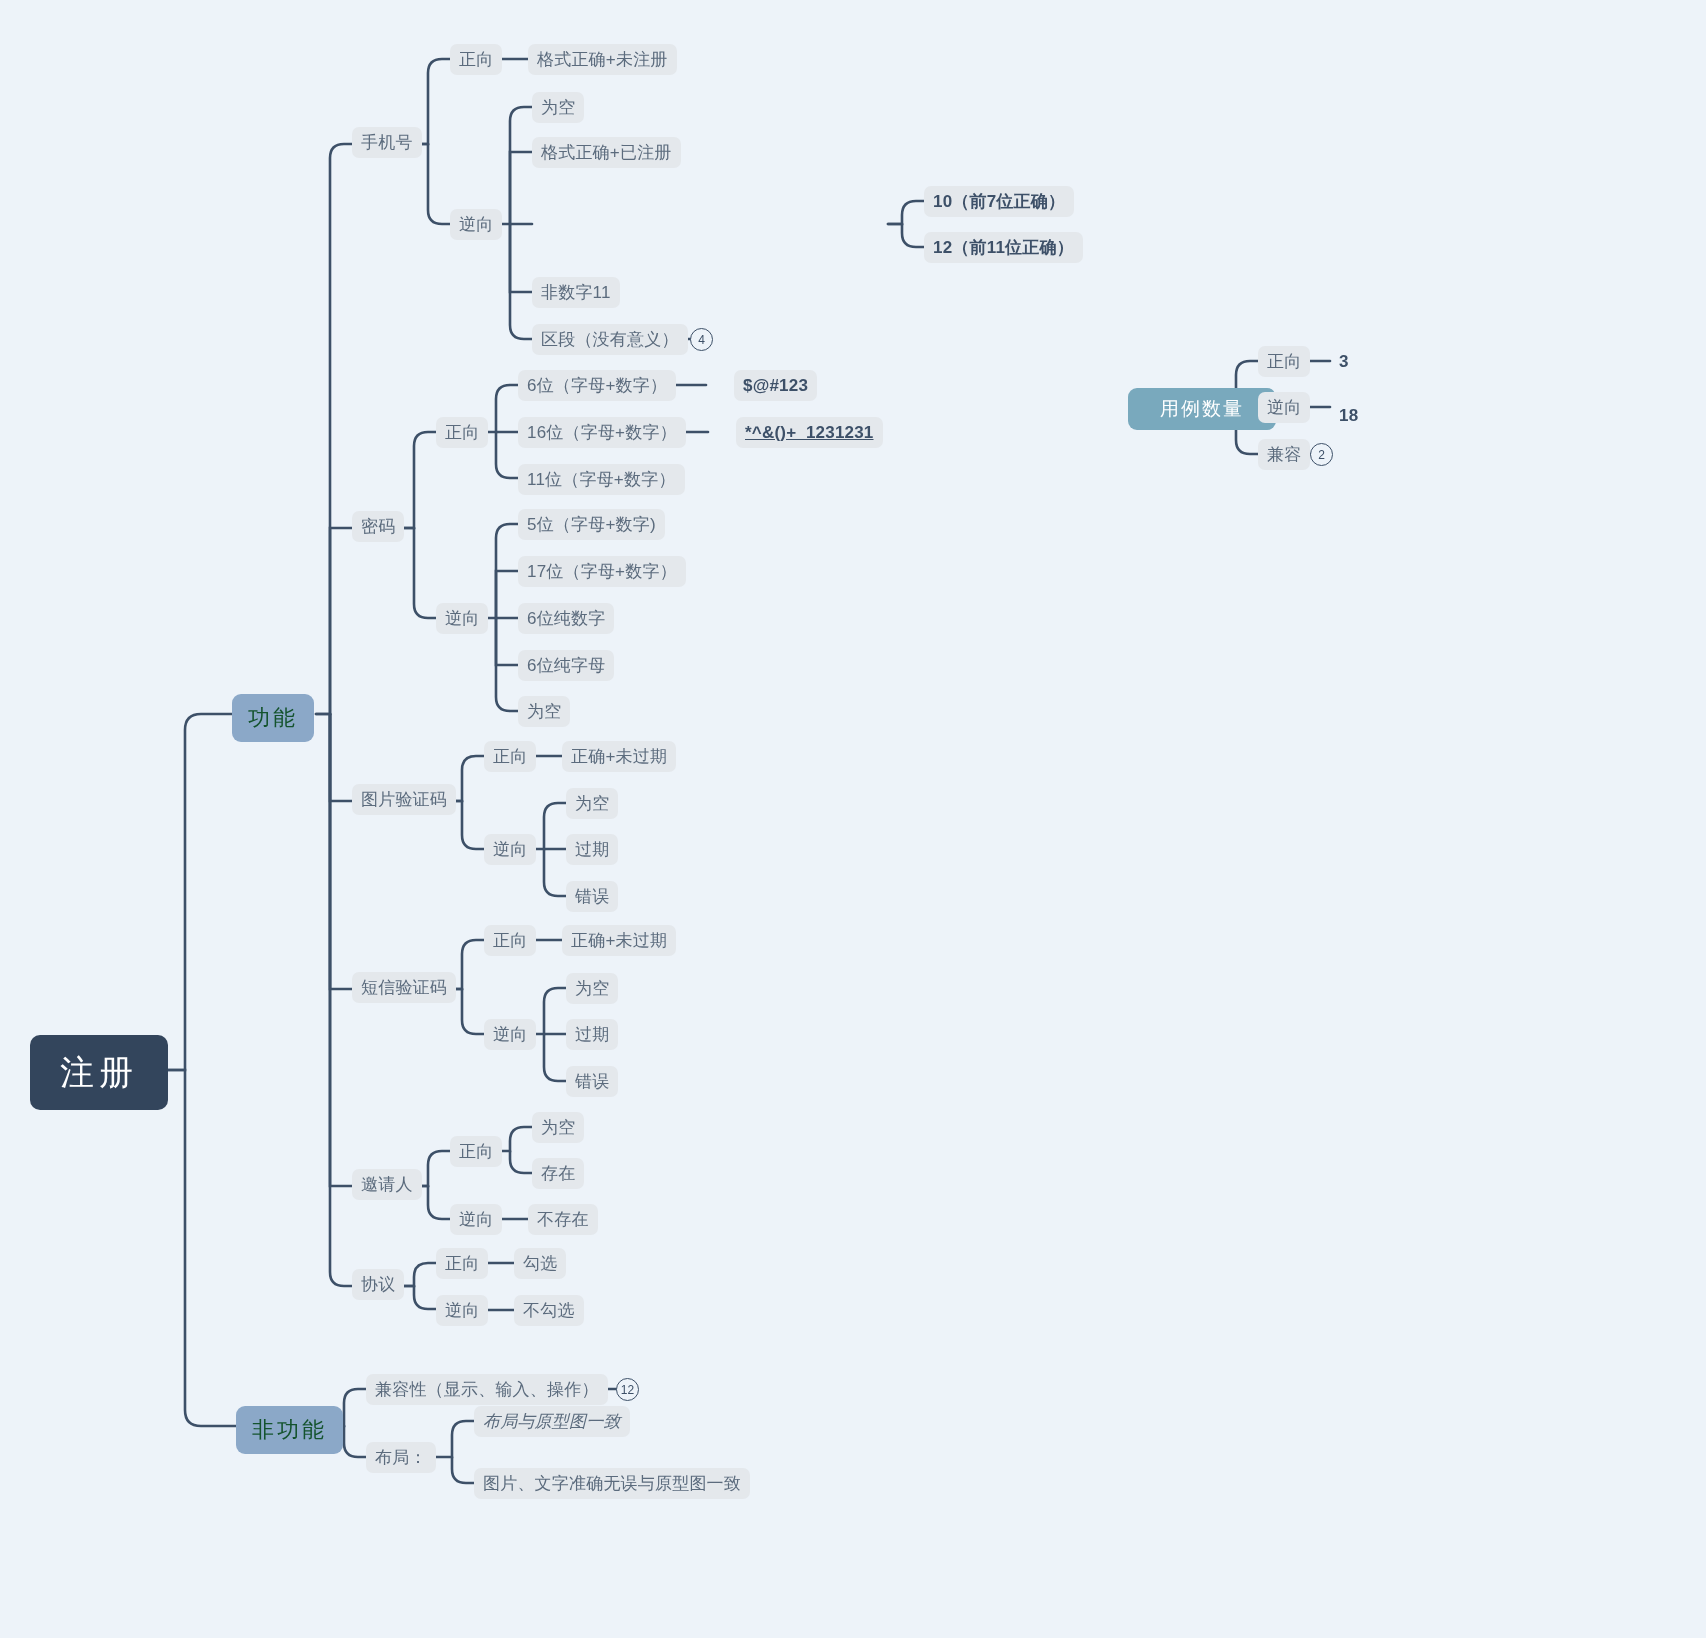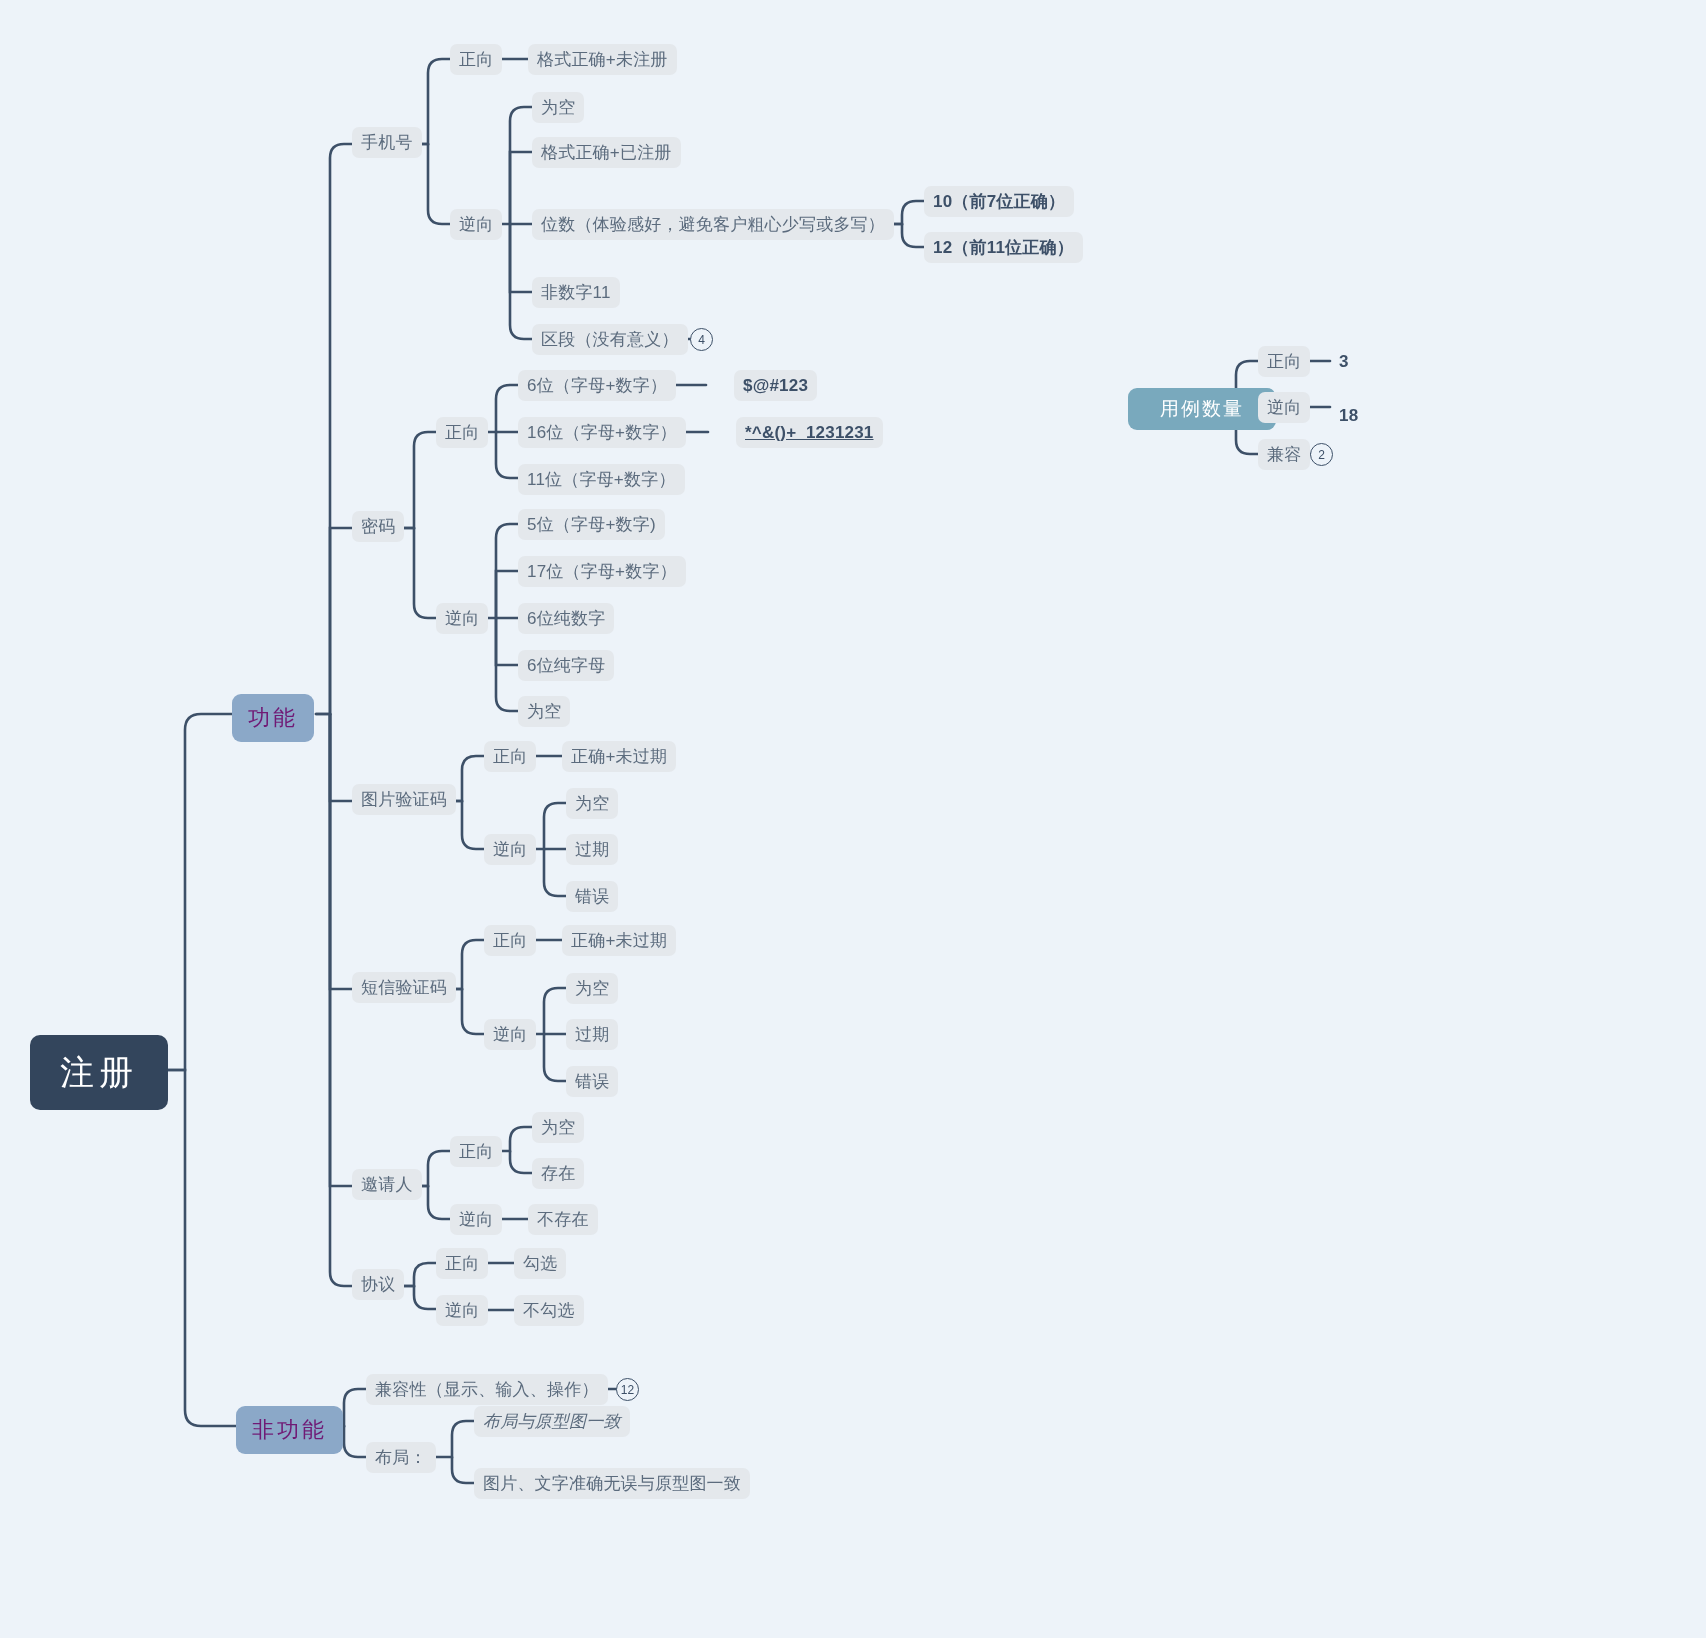--- a/index.html
+++ b/index.html
@@ -24,21 +24,21 @@
     line-height:1.25;
     letter-spacing:0.2px;
   }
   .node.root{
     background:#33455c;color:#ffffff;
     font-size:34px;font-weight:400;
     border-radius:10px;
     padding:16px 30px;letter-spacing:5px;
   }
   .node.main{
-    background:#8ba8c8;color:#701a75;
+    background:#8ba8c8;color:#14532d;
     font-size:22px;border-radius:9px;
     padding:10px 16px;letter-spacing:3px;
   }
   .node.legend{
     background:#79a9bd;color:#ffffff;
     font-size:19px;border-radius:9px;
     padding:9px 32px;letter-spacing:2px;
   }
   .node.num{font-weight:bold;color:#3d5068;}
   .badge{
@@ -157,21 +157,20 @@
   <div class="node main" style="left:236px;top:1406px;">非功能</div>
 
   <div class="node" style="left:352px;top:127px;">手机号</div>
   <div class="node" style="left:450px;top:44px;">正向</div>
   <div class="node" style="left:450px;top:209px;">逆向</div>
 
   <div class="node" style="left:528px;top:44px;">格式正确+未注册</div>
 
   <div class="node" style="left:532px;top:92px;">为空</div>
   <div class="node" style="left:532px;top:137px;">格式正确+已注册</div>
-  <div class="node" style="left:532px;top:209px;">位数（体验感好，避免客户粗心少写或多写）</div>
   <div class="node" style="left:532px;top:277px;">非数字11</div>
   <div class="node" style="left:532px;top:324px;">区段（没有意义）</div>
   <div class="badge" style="left:690px;top:328px;">4</div>
 
   <div class="node num" style="left:924px;top:186px;">10（前7位正确）</div>
   <div class="node num" style="left:924px;top:232px;">12（前11位正确）</div>
 
   <div class="node" style="left:352px;top:511px;">密码</div>
   <div class="node" style="left:436px;top:417px;">正向</div>
   <div class="node" style="left:436px;top:603px;">逆向</div>

